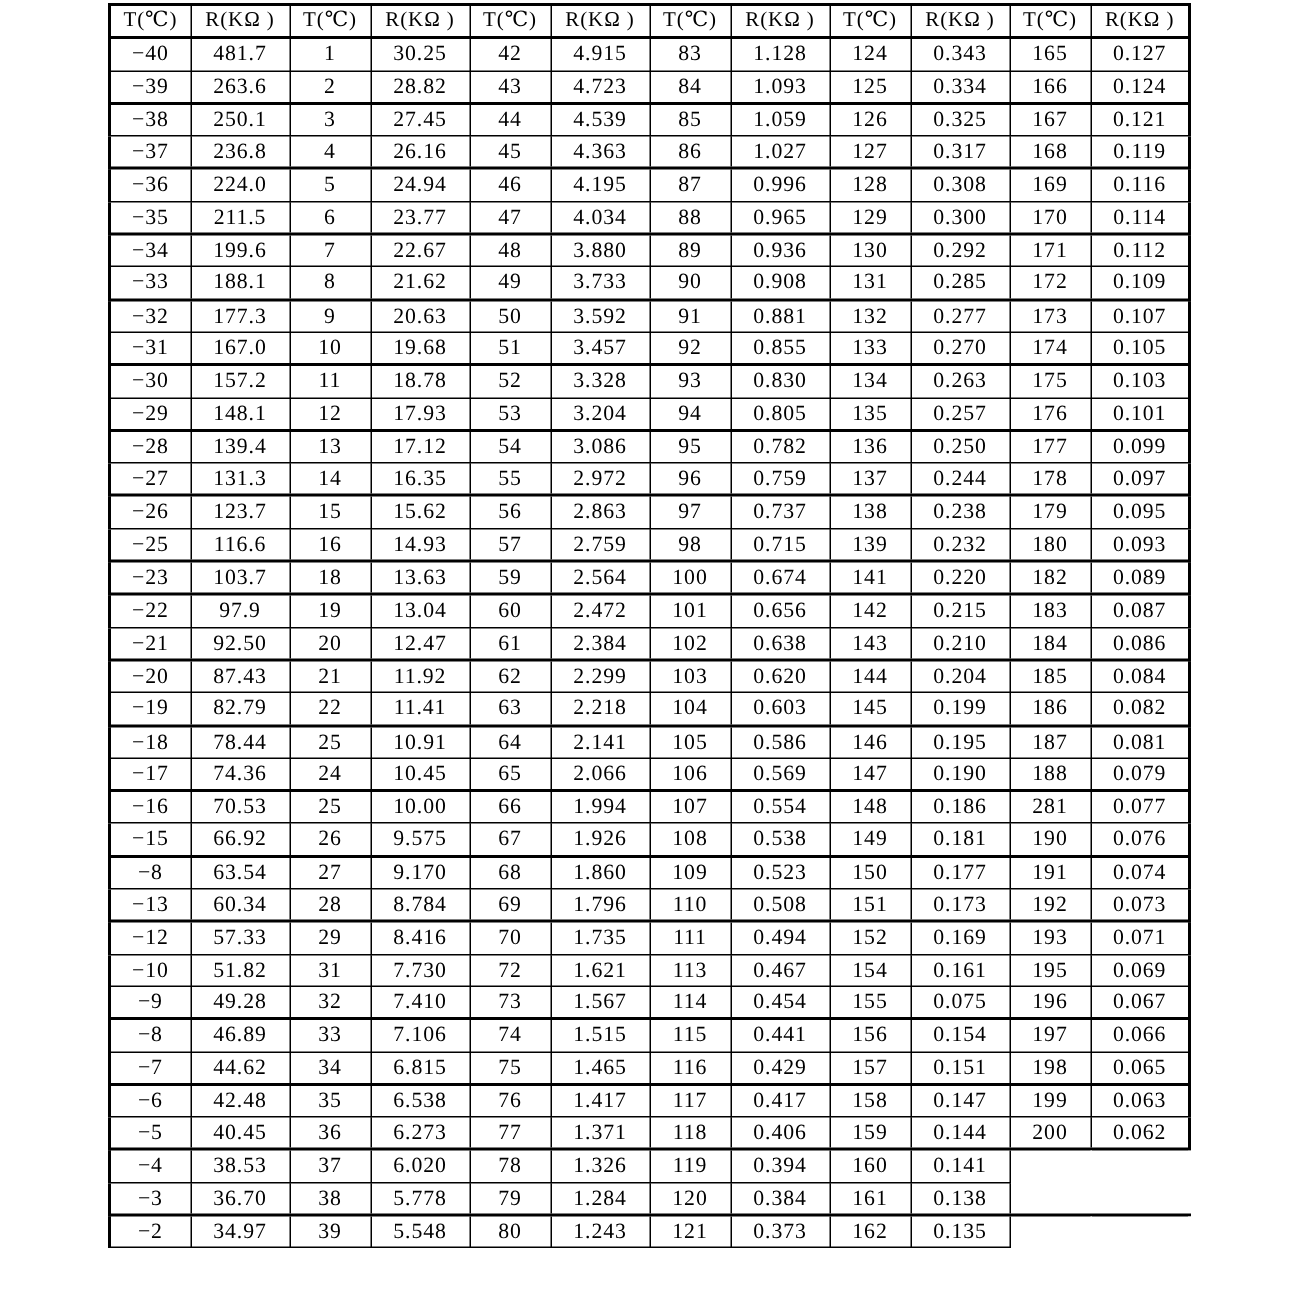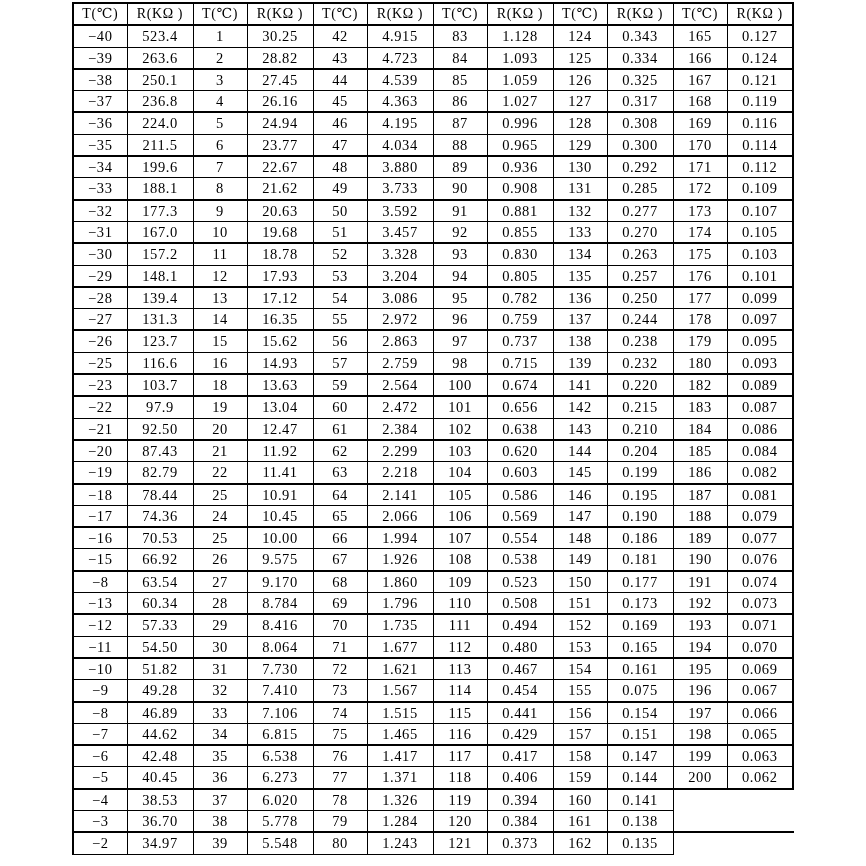--- a/index.html
+++ b/index.html
@@ -99,21 +99,21 @@
           <th>R(KΩ )</th>
           <th>T(℃)</th>
           <th>R(KΩ )</th>
           <th>T(℃)</th>
           <th class="last-col">R(KΩ )</th>
         </tr>
     </thead>
     <tbody>
         <tr>
           <td class="first-col">−40</td>
-          <td>523.4</td>
+          <td>481.7</td>
           <td>1</td>
           <td>30.25</td>
           <td>42</td>
           <td>4.915</td>
           <td>83</td>
           <td>1.128</td>
           <td>124</td>
           <td>0.343</td>
           <td>165</td>
           <td class="last-col">0.127</td>
@@ -430,21 +430,21 @@
           <td class="first-col">−16</td>
           <td>70.53</td>
           <td>25</td>
           <td>10.00</td>
           <td>66</td>
           <td>1.994</td>
           <td>107</td>
           <td>0.554</td>
           <td>148</td>
           <td>0.186</td>
-          <td>189</td>
+          <td>281</td>
           <td class="last-col">0.077</td>
         </tr>
         <tr class="pair-end">
           <td class="first-col">−15</td>
           <td>66.92</td>
           <td>26</td>
           <td>9.575</td>
           <td>67</td>
           <td>1.926</td>
           <td>108</td>
@@ -489,34 +489,20 @@
           <td>8.416</td>
           <td>70</td>
           <td>1.735</td>
           <td>111</td>
           <td>0.494</td>
           <td>152</td>
           <td>0.169</td>
           <td>193</td>
           <td class="last-col">0.071</td>
         </tr>
-        <tr class="pair-end">
-          <td class="first-col">−11</td>
-          <td>54.50</td>
-          <td>30</td>
-          <td>8.064</td>
-          <td>71</td>
-          <td>1.677</td>
-          <td>112</td>
-          <td>0.480</td>
-          <td>153</td>
-          <td>0.165</td>
-          <td>194</td>
-          <td class="last-col">0.070</td>
-        </tr>
         <tr>
           <td class="first-col">−10</td>
           <td>51.82</td>
           <td>31</td>
           <td>7.730</td>
           <td>72</td>
           <td>1.621</td>
           <td>113</td>
           <td>0.467</td>
           <td>154</td>

